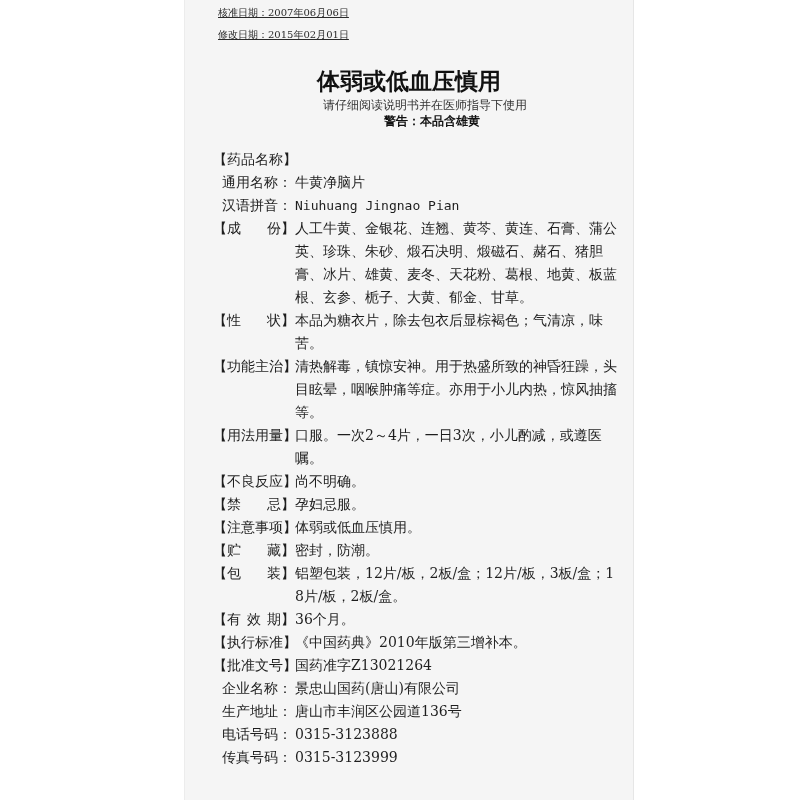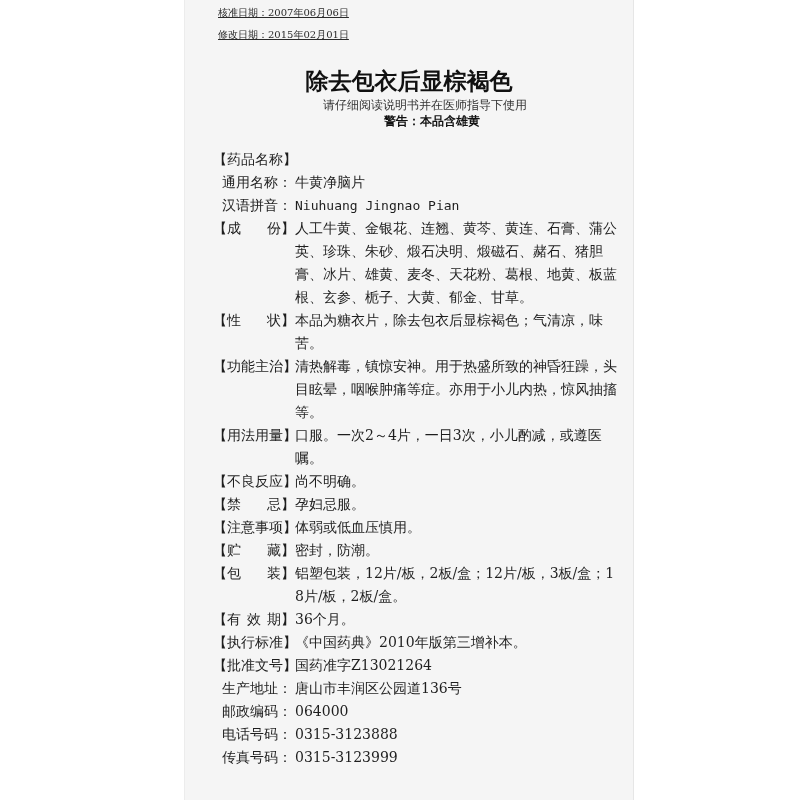--- a/index.html
+++ b/index.html
@@ -58,21 +58,21 @@
 
 <div class="dates">
   <div class="date-row">
     <span>核准日期：</span><span>2007年06月06日</span>
   </div>
   <div class="date-row">
     <span>修改日期：</span><span>2015年02月01日</span>
   </div>
 </div>
 
-<div class="title">除去包衣后显棕褐色</div>
+<div class="title">体弱或低血压慎用</div>
 <div class="subtitle">请仔细阅读说明书并在医师指导下使用</div>
 <div class="warning">警告：本品含雄黄</div>
 
 <div class="body">
 
   <div class="row">
     <span class="sec-label">【药品名称】</span>
   </div>
   <div class="row">
     <span class="sub-label">通用名称：</span>
@@ -156,26 +156,26 @@
     <span class="sec-label">【执行标准】</span>
     <span class="content">《中国药典》2010年版第三增补本。</span>
   </div>
 
   <div class="row">
     <span class="sec-label">【批准文号】</span>
     <span class="content">国药准字Z13021264</span>
   </div>
 
   <div class="row">
+    <span class="sub-label">企业名称：</span>
+    <span class="content">景忠山国药(唐山)有限公司</span>
+  </div>
+  <div class="row">
     <span class="sub-label">生产地址：</span>
     <span class="content">唐山市丰润区公园道136号</span>
-  </div>
-  <div class="row">
-    <span class="sub-label">邮政编码：</span>
-    <span class="content">064000</span>
   </div>
   <div class="row">
     <span class="sub-label">电话号码：</span>
     <span class="content">0315-3123888</span>
   </div>
   <div class="row">
     <span class="sub-label">传真号码：</span>
     <span class="content">0315-3123999</span>
   </div>
 

